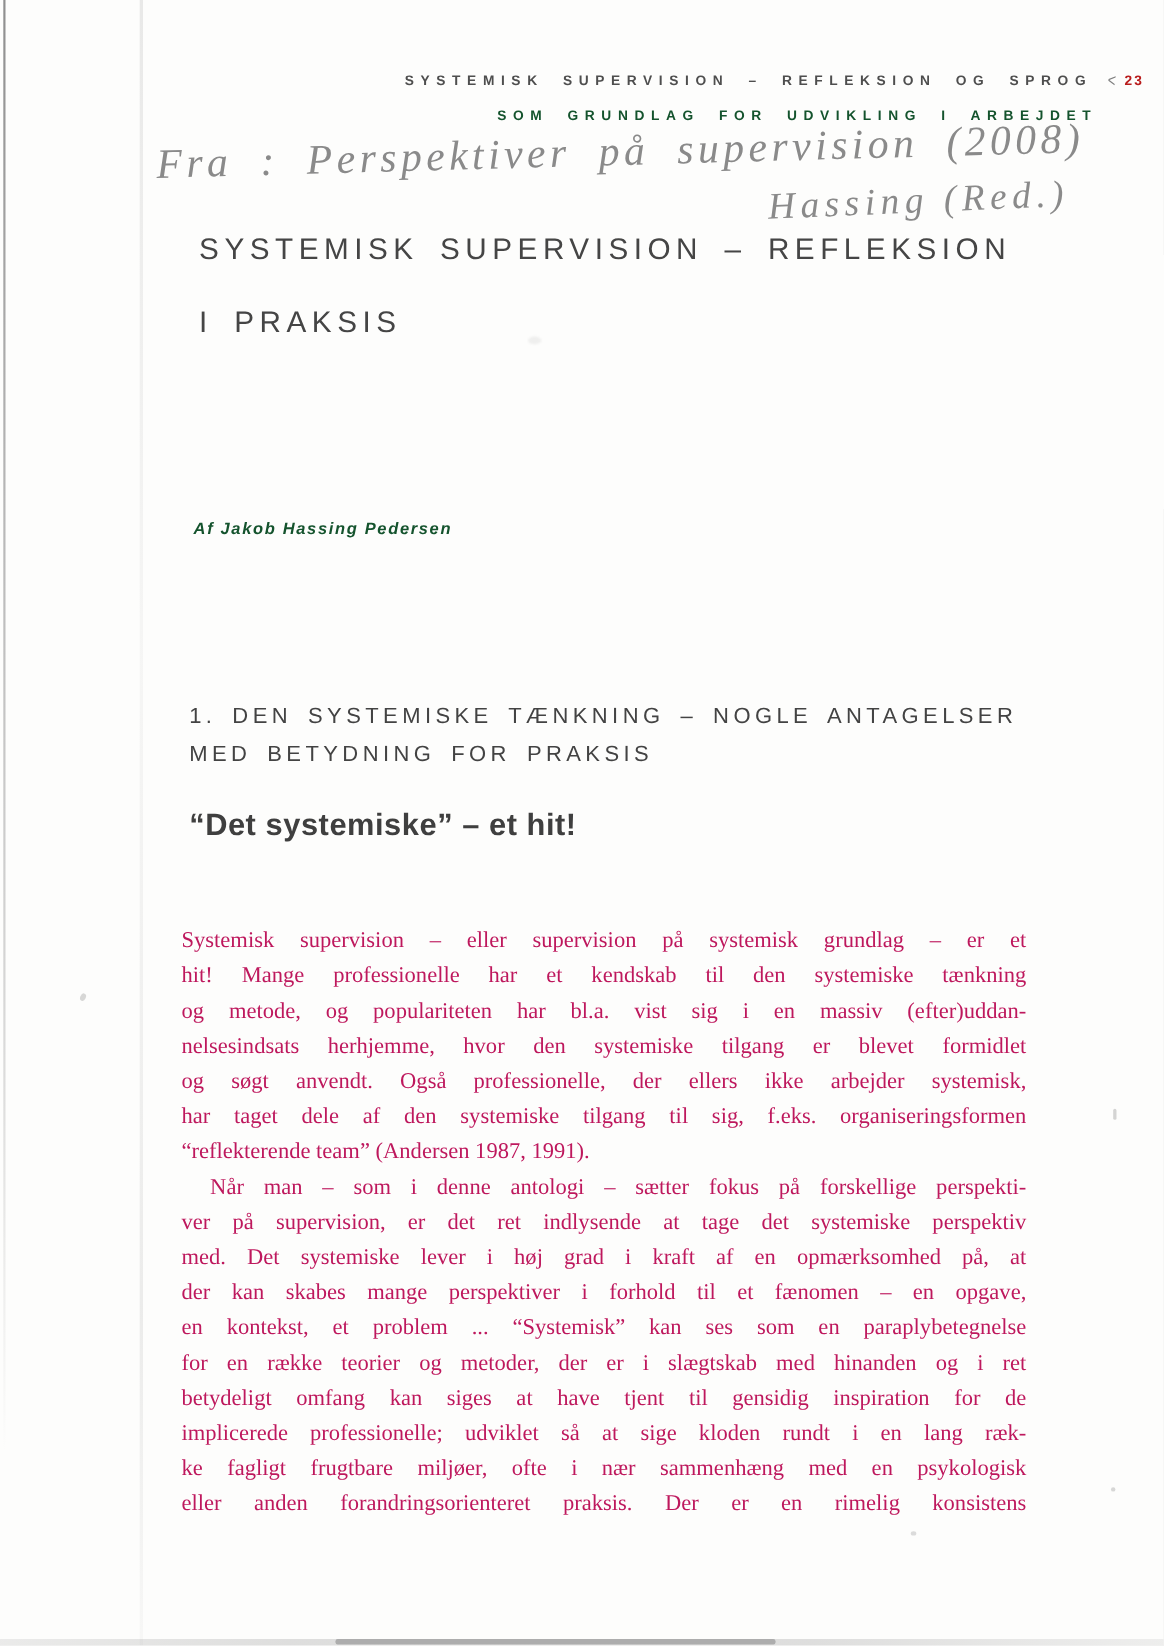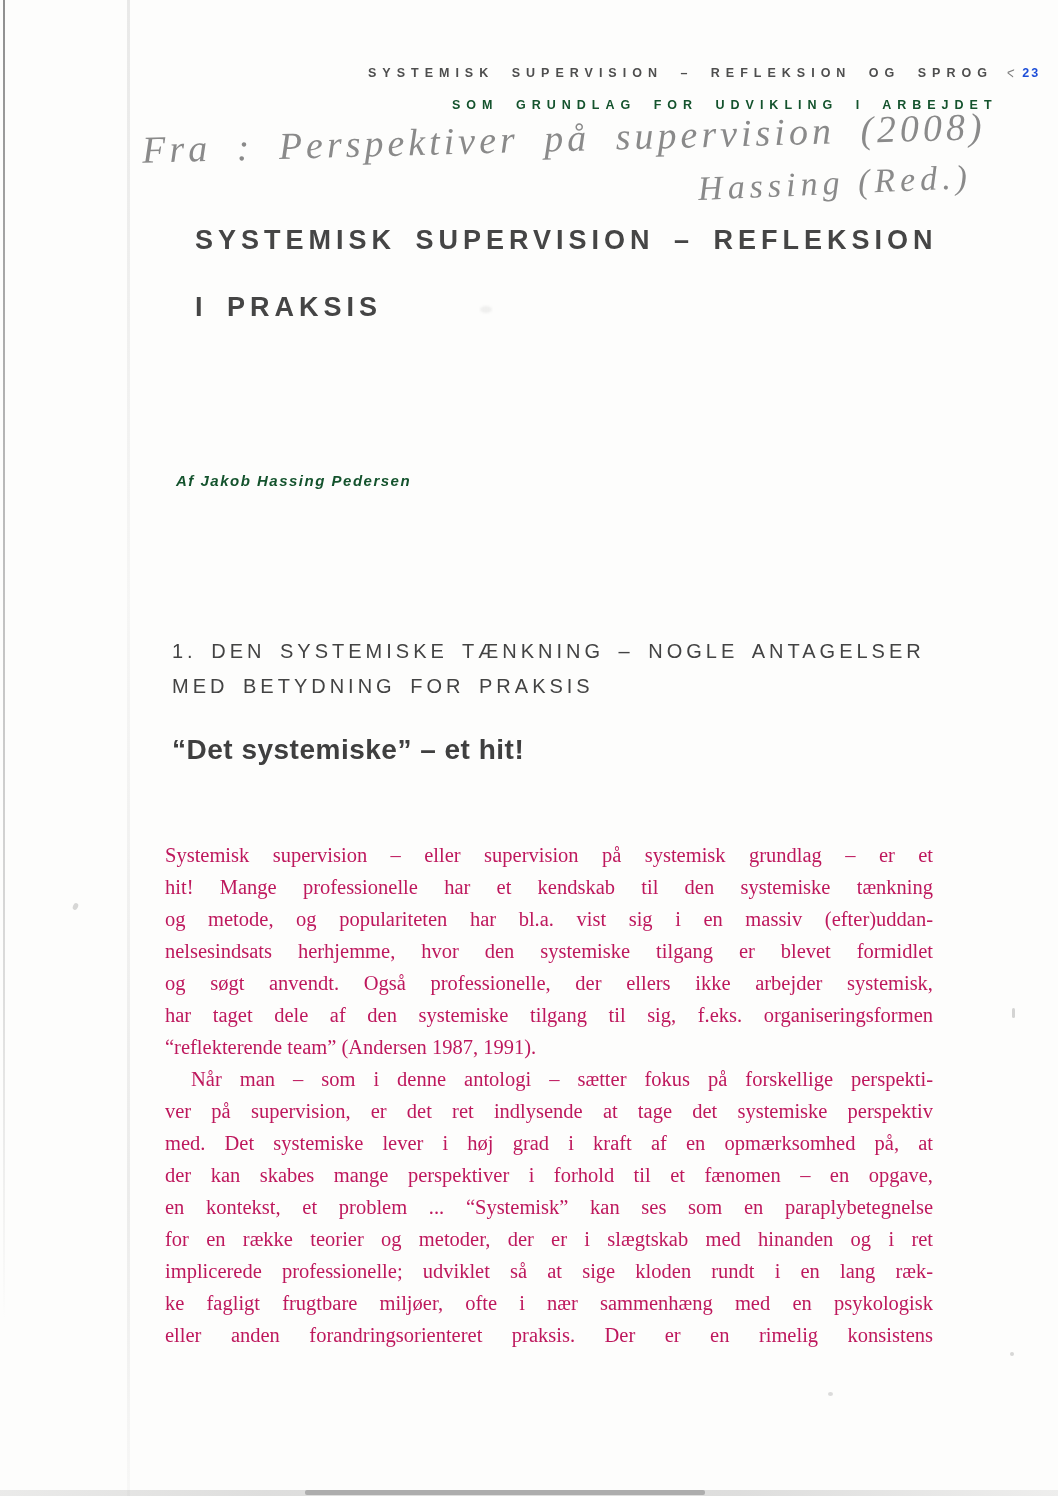--- a/index.html
+++ b/index.html
@@ -34,37 +34,37 @@
   .speck.s2{left:1012px;top:1008px;width:3px;height:10px;border-radius:2px;opacity:.55;}
   .speck.s3{left:1010px;top:1352px;width:4px;height:4px;opacity:.5;}
   .speck.s4{left:480px;top:306px;width:12px;height:7px;background:rgba(120,120,120,.10);filter:blur(1px);}
   .speck.s5{left:828px;top:1392px;width:5px;height:4px;background:rgba(120,120,120,.25);filter:blur(.5px);}
   
   .rh-line1{
     position:absolute;left:368px;top:66px;white-space:nowrap;
     font-size:12.5px;font-weight:600;letter-spacing:6px;word-spacing:8px;color:#4e4e4e;
   }
   .rh-marker{display:inline-block;margin-left:14px;color:#7e7e7e;transform:rotate(8deg) scaleY(1.3);font-weight:400;letter-spacing:0;}
-  .rh-num{margin-left:8px;color:#1d4ed8;letter-spacing:2px;}
+  .rh-num{margin-left:8px;color:#b91c1c;letter-spacing:2px;}
   .rh-line2{
     position:absolute;left:452px;top:98px;white-space:nowrap;
     font-size:12.5px;font-weight:600;letter-spacing:6px;word-spacing:8px;color:#14532d;
   }
   
   .hw{
     position:absolute;color:#8a8a8a;
     font-family:"Liberation Serif",serif;font-style:italic;
     white-space:nowrap;
   }
   .hw1{left:142px;top:116px;font-size:38px;letter-spacing:4px;word-spacing:12px;transform:rotate(-1.6deg);}
   .hw2{left:698px;top:164px;font-size:34px;letter-spacing:5px;transform:rotate(-2.5deg);}
   
   .title{
-    position:absolute;left:180px;top:192px;margin:15px;
-    font-size:27px;font-weight:700;letter-spacing:5px;word-spacing:7px;
+    position:absolute;left:180px;top:192px;margin:1px;
+    font-size:27px;font-weight:400;letter-spacing:5px;word-spacing:7px;
     line-height:67px;color:#454545;white-space:nowrap;
   }
   .title-line{display:block;}
   
   .author{
     position:absolute;left:176px;top:472px;
     font-style:italic;font-weight:600;font-size:15px;letter-spacing:1.5px;color:#14532d;
     white-space:nowrap;
   }
   
@@ -133,18 +133,19 @@
     <div class="bl">nelsesindsats herhjemme, hvor den systemiske tilgang er blevet formidlet</div>
     <div class="bl">og søgt anvendt. Også professionelle, der ellers ikke arbejder systemisk,</div>
     <div class="bl">har taget dele af den systemiske tilgang til sig, f.eks. organiseringsformen</div>
     <div class="bl last">“reflekterende team” (Andersen 1987, 1991).</div>
     <div class="bl indent">Når man – som i denne antologi – sætter fokus på forskellige perspekti-</div>
     <div class="bl">ver på supervision, er det ret indlysende at tage det systemiske perspektiv</div>
     <div class="bl">med. Det systemiske lever i høj grad i kraft af en opmærksomhed på, at</div>
     <div class="bl">der kan skabes mange perspektiver i forhold til et fænomen – en opgave,</div>
     <div class="bl">en kontekst, et problem ... “Systemisk” kan ses som en paraplybetegnelse</div>
     <div class="bl">for en række teorier og metoder, der er i slægtskab med hinanden og i ret</div>
+    <div class="bl">betydeligt omfang kan siges at have tjent til gensidig inspiration for de</div>
     <div class="bl">implicerede professionelle; udviklet så at sige kloden rundt i en lang ræk-</div>
     <div class="bl">ke fagligt frugtbare miljøer, ofte i nær sammenhæng med en psykologisk</div>
     <div class="bl">eller anden forandringsorienteret praksis. Der er en rimelig konsistens</div>
   </div>
 
 </div>
 
 </body></html>

